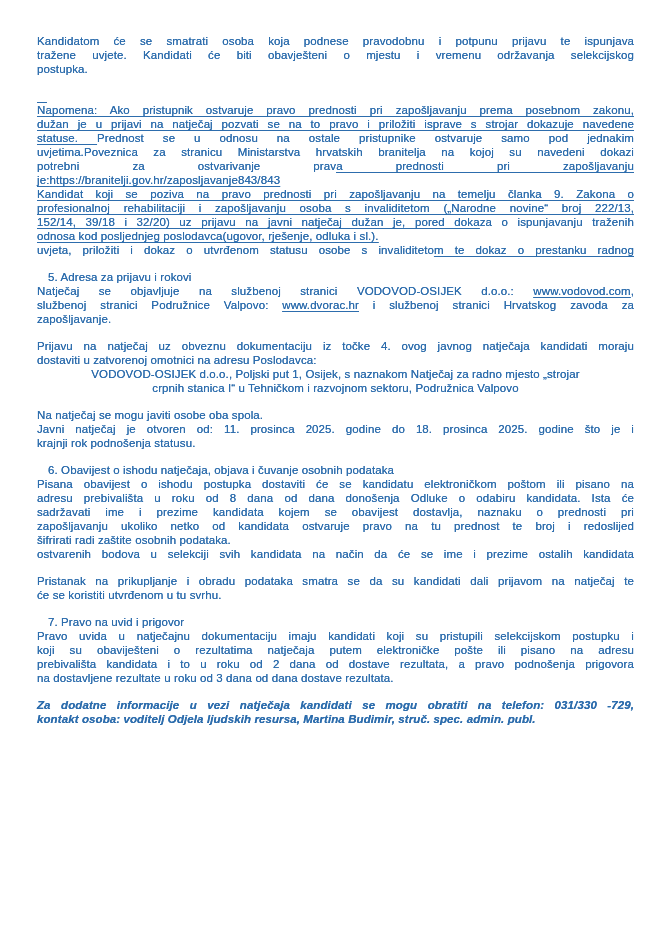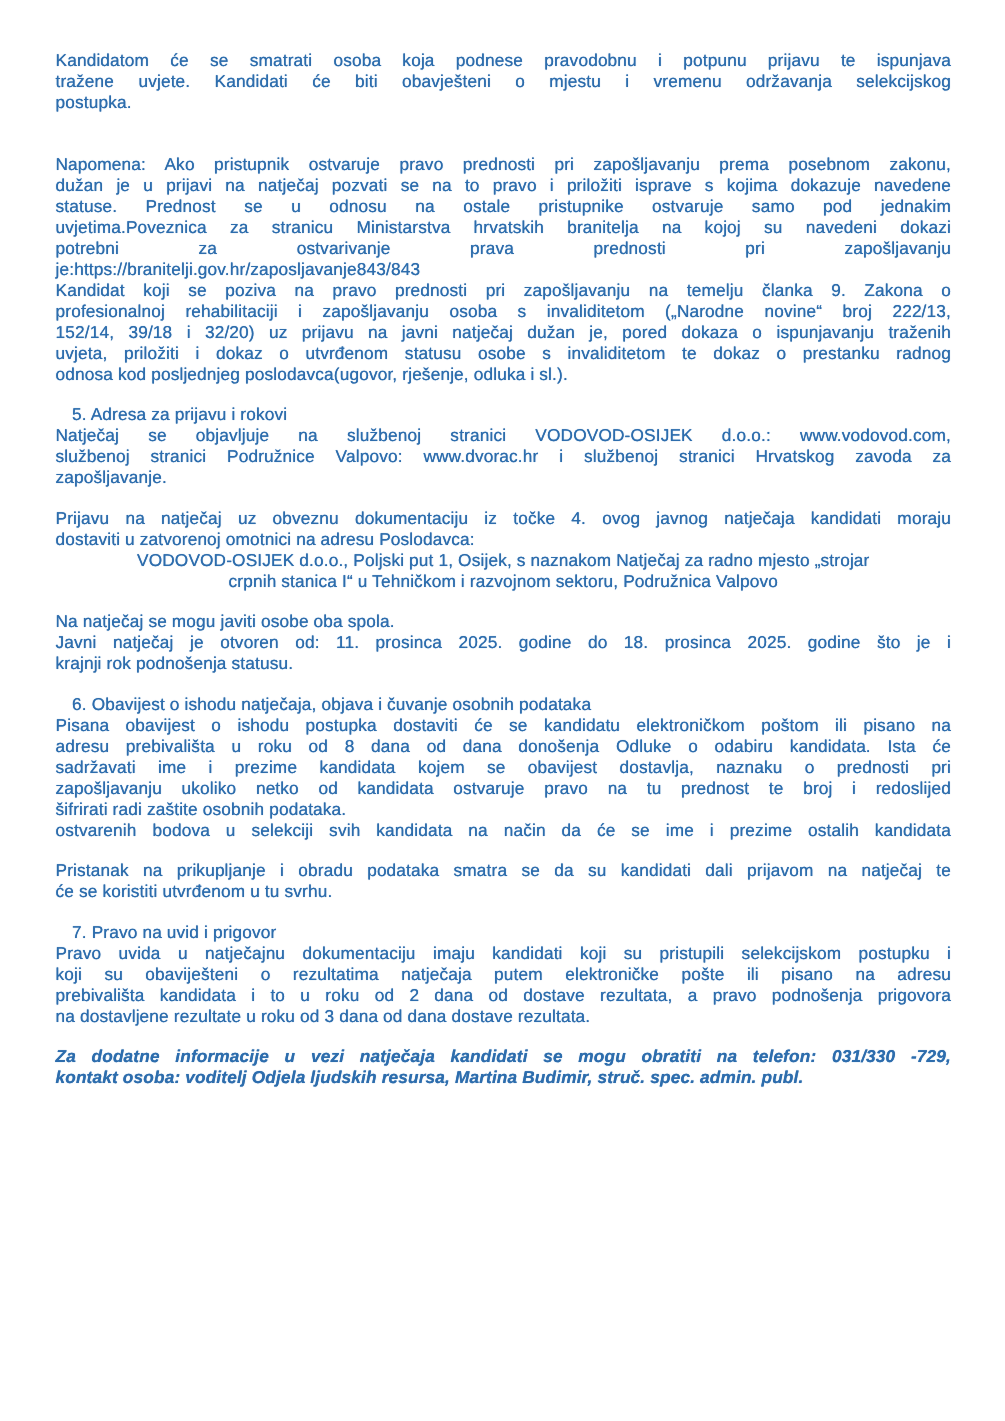--- a/index.html
+++ b/index.html
@@ -27,44 +27,44 @@
     letter-spacing: 0.1px;
     text-shadow: 0 0 0.5px currentColor;
   }
   .block.hb { margin-top: 4px; }
   .block.ib { font-style: italic; font-weight: bold; }
   .line { min-height: 14px; }
   .line.justify { text-align: justify; text-align-last: justify; text-justify: inter-word; }
   .line.left { text-align: left; text-align-last: left; }
   .line.center { text-align: center; text-align-last: center; }
   .line.indent { padding-left: 11px; }
-  .u { text-underline-offset: 2px; text-decoration-thickness: 1px; }
+  .u { text-decoration: underline; text-underline-offset: 2px; text-decoration-thickness: 1px; }
 </style>
 </head>
 <body style="--txt: #2d6dad; background: rgb(255, 255, 255);">
 
 <div class="page">
     <div class="block">
       <div class="line justify"><span>Kandidatom će se smatrati osoba koja podnese pravodobnu i potpunu prijavu te ispunjava</span></div>
       <div class="line justify"><span>tražene uvjete. Kandidati će biti obavješteni o mjestu i vremenu održavanja selekcijskog</span></div>
       <div class="line left"><span>postupka.</span></div>
     </div>
     <div class="block">
       <div class="line left"><span class="u">&nbsp;&nbsp;&nbsp;</span></div>
       <div class="line justify"><span class="u">Napomena: Ako pristupnik ostvaruje pravo prednosti pri zapošljavanju prema posebnom zakonu,</span></div>
-      <div class="line justify"><span class="u">dužan je u prijavi na natječaj pozvati se na to pravo i priložiti isprave s kojima dokazuje navedene</span></div>
+      <div class="line justify"><span class="u">dužan je u prijavi na natječaj pozvati se na to pravo i priložiti isprave s strojar dokazuje navedene</span></div>
       <div class="line justify"><span class="u">statuse. </span><span>Prednost se u odnosu na ostale pristupnike ostvaruje samo pod jednakim</span></div>
       <div class="line justify"><span>uvjetima.Poveznica za stranicu Ministarstva hrvatskih branitelja na kojoj su navedeni dokazi</span></div>
       <div class="line justify"><span>potrebni za ostvarivanje prav</span><span class="u">a prednosti pri zapošljavanju</span></div>
       <div class="line left"><span class="u">je:</span><span class="u">https://branitelji.gov.hr/zaposljavanje843/843</span></div>
       <div class="line justify"><span class="u">Kandidat koji se poziva na pravo prednosti pri zapošljavanju na temelju članka 9. Zakona o</span></div>
       <div class="line justify"><span class="u">profesionalnoj rehabilitaciji i zapošljavanju osoba s invaliditetom („Narodne novine“ broj 222/13,</span></div>
       <div class="line justify"><span class="u">152/14, 39/18 i 32/20) uz prijavu na javni natječaj dužan je, pored doka</span><span>za o ispunjavanju traženih</span></div>
+      <div class="line left"><span class="u">odnosa kod posljednjeg poslodavca(ugovor, rješenje, odluka i sl.).</span></div>
       <div class="line justify"><span>uvjeta, priložiti i dokaz o utvrđenom statusu osobe s invaliditeto</span><span class="u">m te dokaz o prestanku radnog</span></div>
-      <div class="line left"><span class="u">odnosa kod posljednjeg poslodavca(ugovor, rješenje, odluka i sl.).</span></div>
     </div>
     <div class="block hb">
       <div class="line left indent"><span>5. Adresa za prijavu i rokovi</span></div>
       <div class="line justify"><span>Natječaj se objavljuje na službenoj stranici VODOVOD-OSIJEK d.o.o.: </span><span class="u">www.vodovod.com</span><span>,</span></div>
       <div class="line justify"><span>službenoj stranici Podružnice Valpovo: </span><span class="u">www.dvorac.hr</span><span> i službenoj stranici Hrvatskog zavoda za</span></div>
       <div class="line left"><span>zapošljavanje.</span></div>
     </div>
     <div class="block">
       <div class="line justify"><span>Prijavu na natječaj uz obveznu dokumentaciju iz točke 4. ovog javnog natječaja kandidati moraju</span></div>
       <div class="line left"><span>dostaviti u zatvorenoj omotnici na adresu Poslodavca:</span></div>

